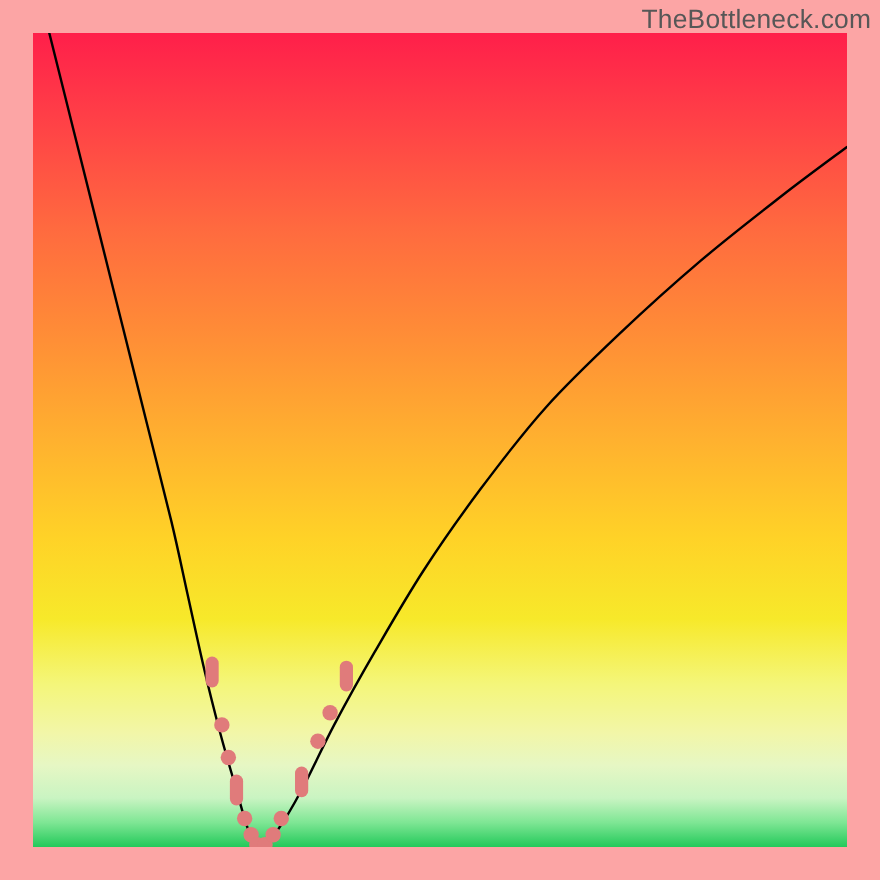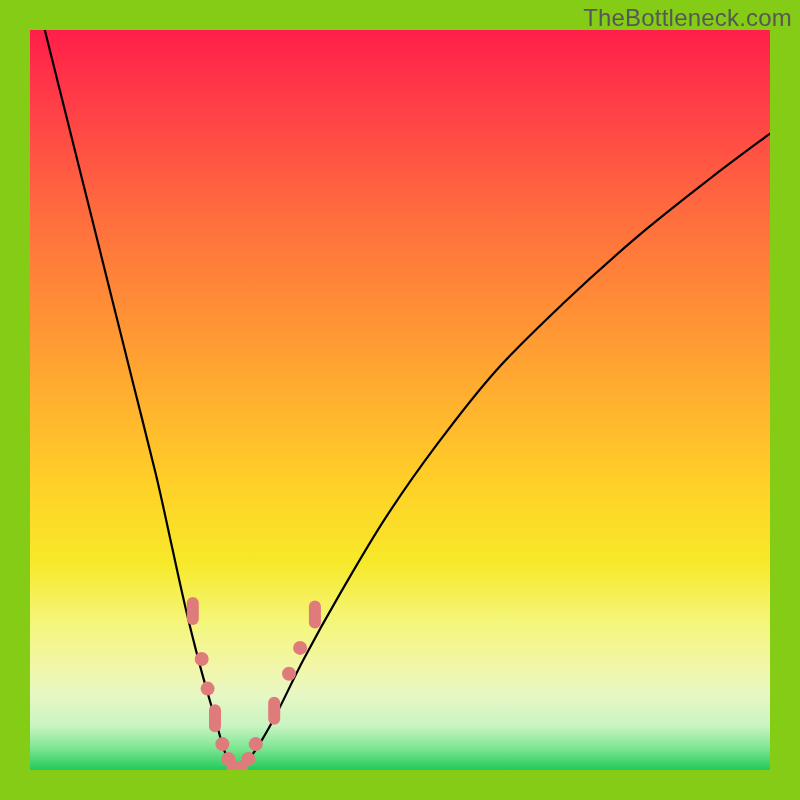--- a/index.html
+++ b/index.html
@@ -10,21 +10,21 @@
     overflow: hidden;
     background: #000;
     font-family: Arial, Helvetica, sans-serif;
   }
   .frame {
     position: absolute;
     left: 0;
     top: 0;
     width: 800px;
     height: 800px;
-    background: #84cc16;
+    background: #fca5a5;
   }
   .plot {
     position: absolute;
     left: 30px;
     top: 30px;
     width: 740px;
     height: 740px;
     background: linear-gradient(
       to bottom,
       #ff1f4a 0%,

